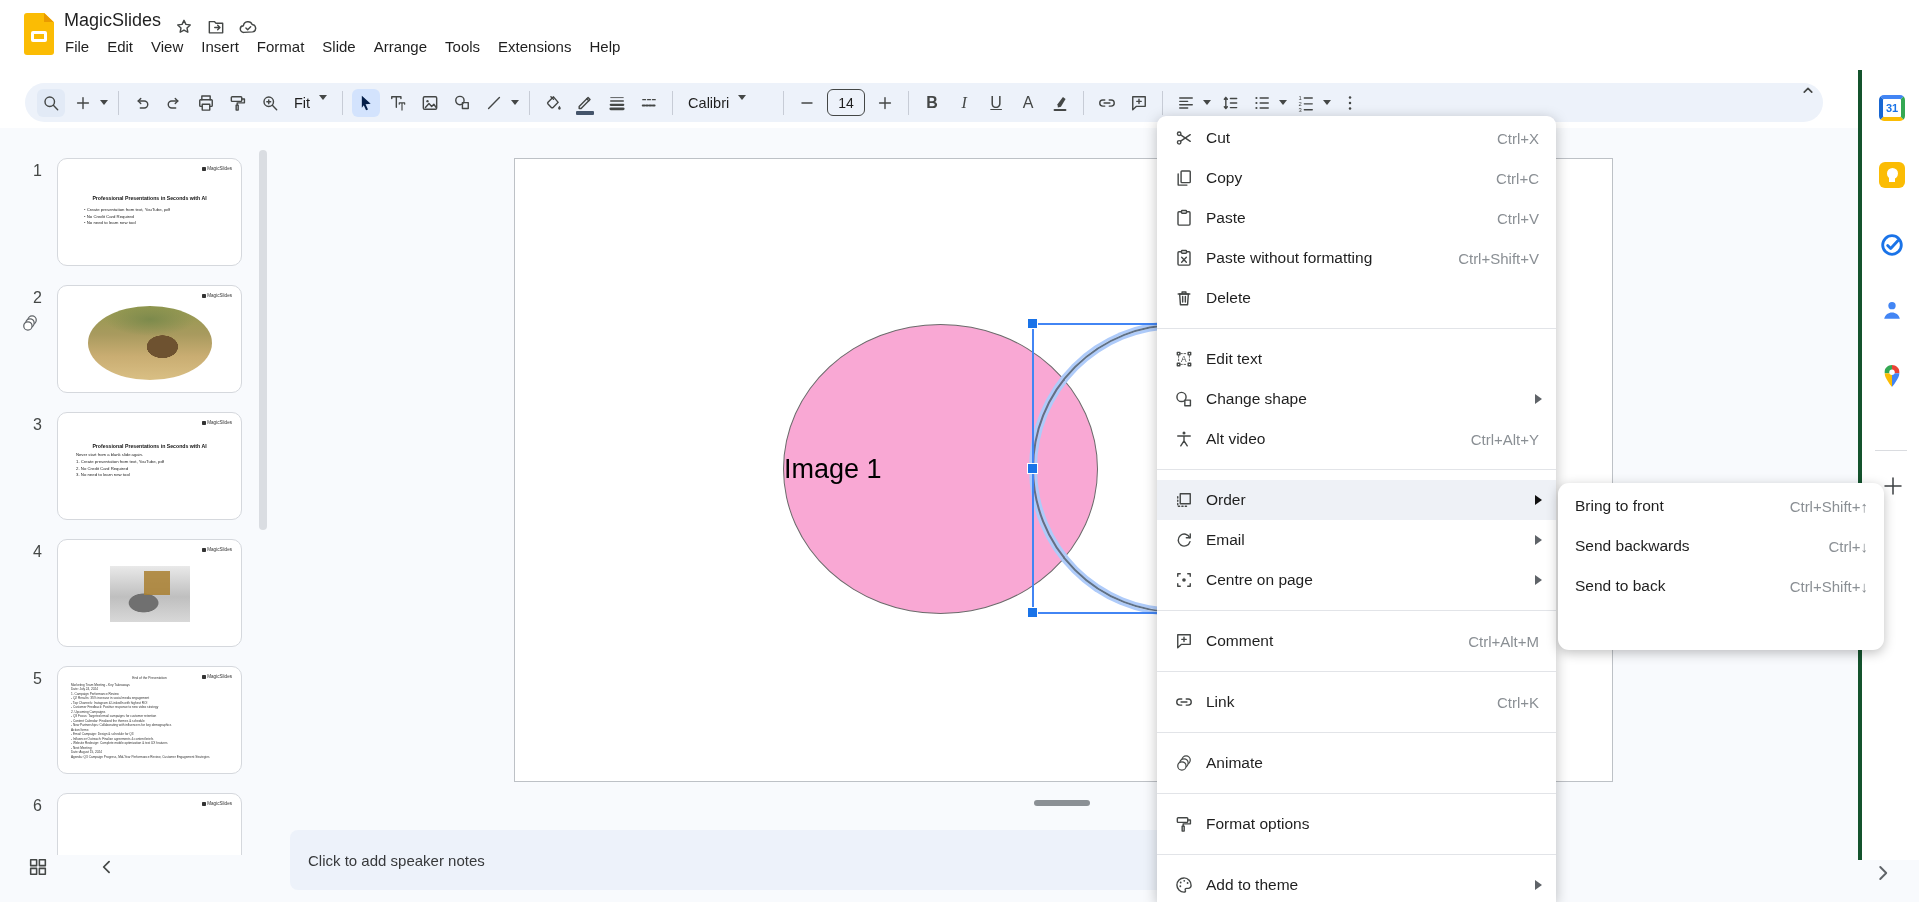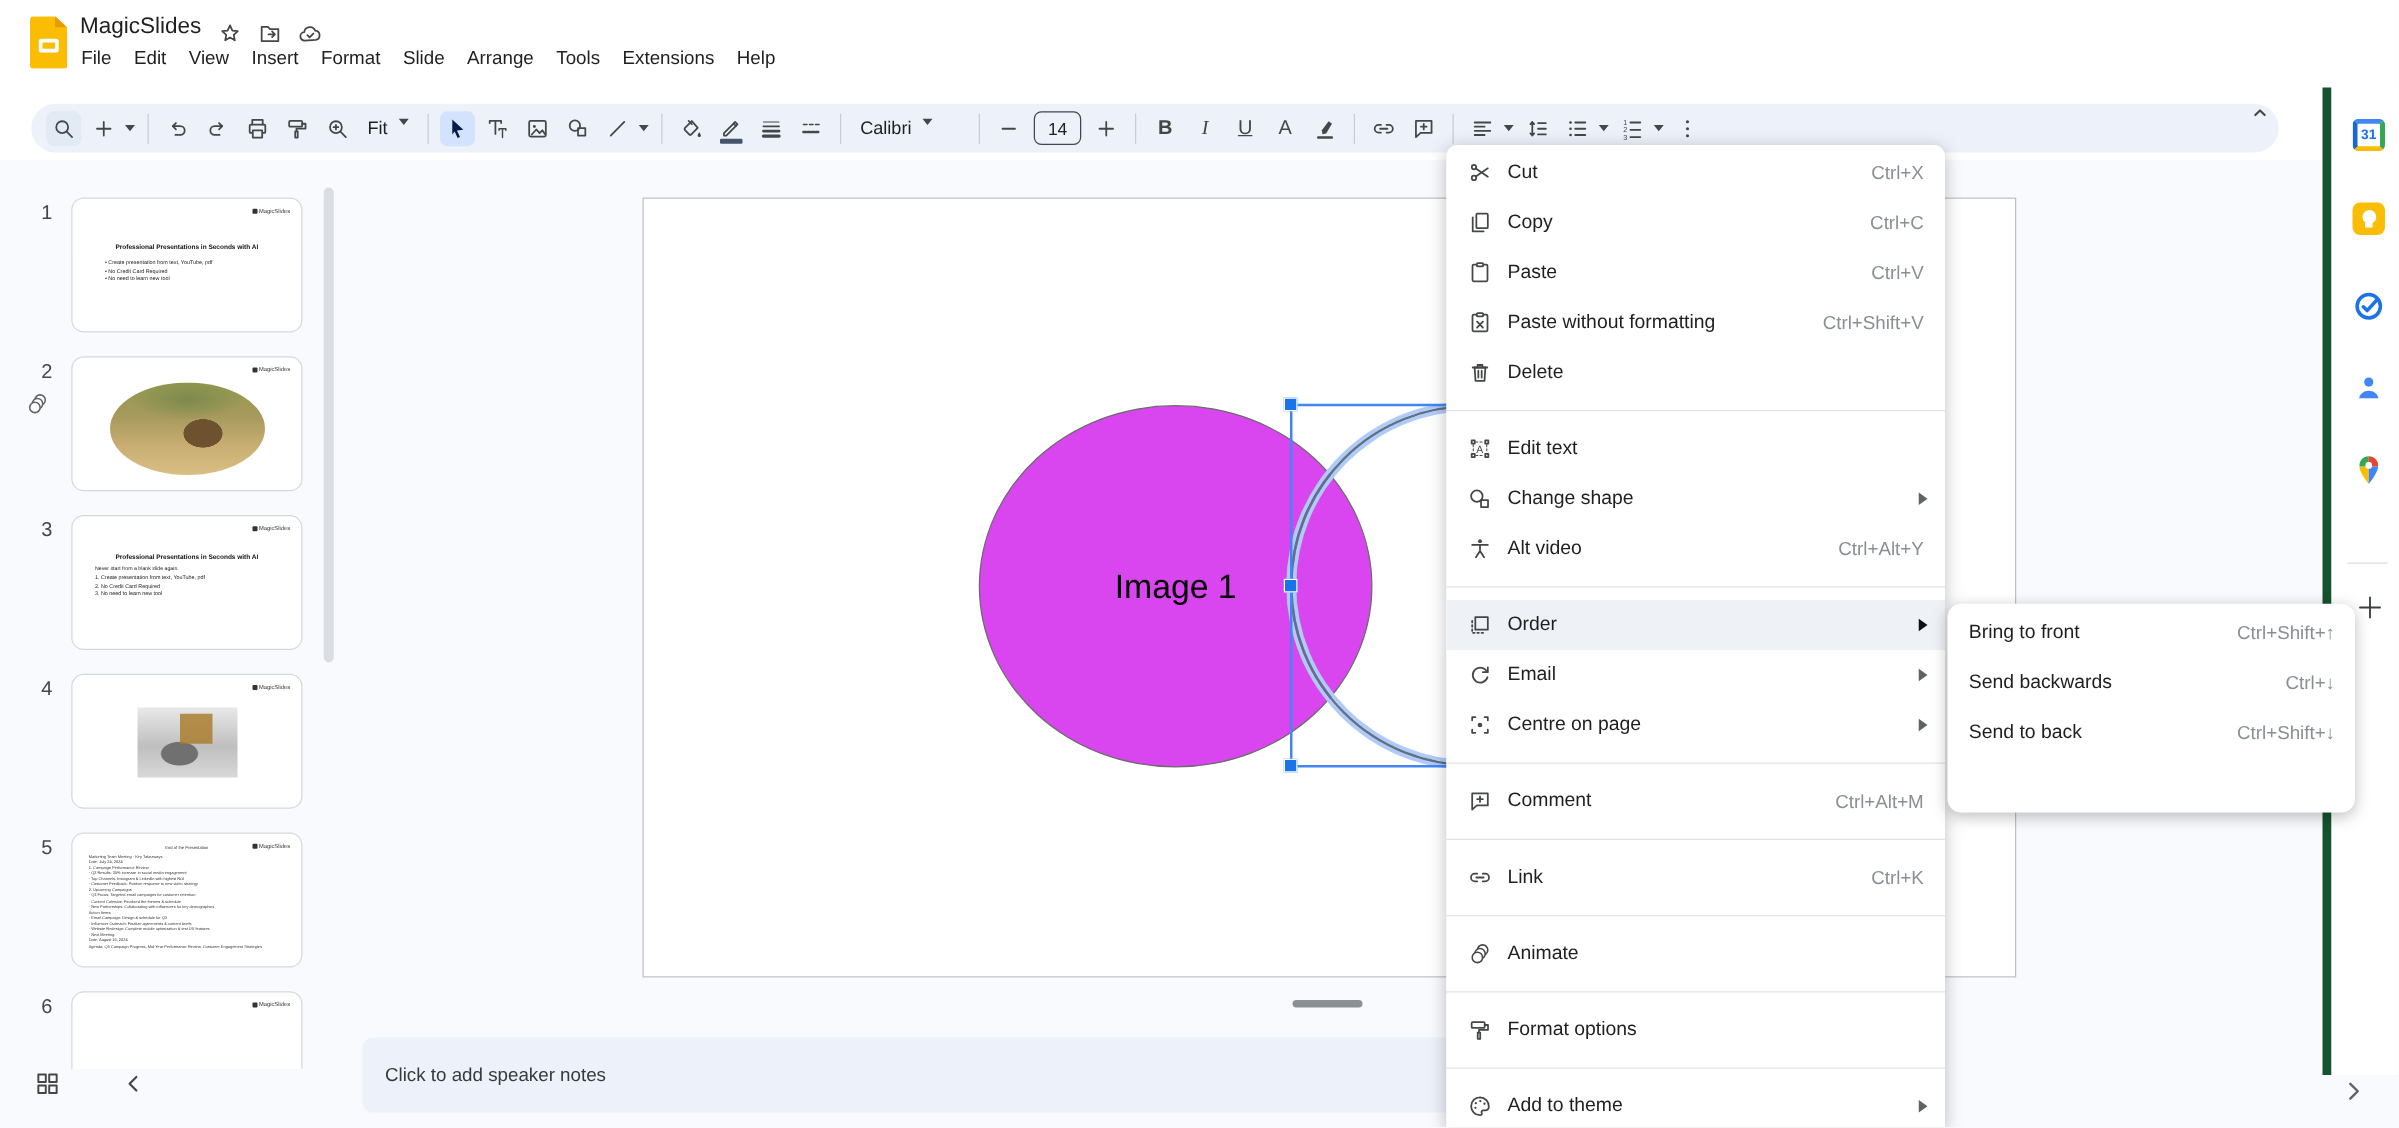--- a/index.html
+++ b/index.html
@@ -72,33 +72,33 @@
   .dense-lines { position:absolute; left:13px; right:7px; top:16px; font-size:3.15px; color:#333; line-height:1.42; }
   #film-scrollbar { position:absolute; left:259px; top:22px; width:8px; height:380px; background:#dadde2; border-radius:4px; }
   #film-controls { position:absolute; left:0; top:726px; width:280px; height:48px; }
   #grid-view-btn { position:absolute; left:27px; top:2px; width:22px; height:22px; color:#444746; }
   #film-prev-btn { position:absolute; left:97px; top:3px; width:20px; height:20px; color:#444746; }
 
   
   #canvas { position:absolute; left:280px; top:128px; width:1578px; height:774px; background:#f8fafd; }
   #slide-page { position:absolute; left:234px; top:30px; width:1099px; height:624px; background:#fff; border:1px solid #bdc1c6; }
   #shape-ellipse { position:absolute; left:503px; top:196px; width:315px; height:290px; border-radius:50%;
-                   background:#d946ef; border:1px solid #6b6b6b; display:flex; align-items:center; justify-content:center; z-index:1; }
+                   background:#f9a8d4; border:1px solid #6b6b6b; display:flex; align-items:center; justify-content:flex-start; z-index:1; }
   #shape-ellipse .label { font-size:27px; color:#000; }
   #shape-circle { position:absolute; left:752px; top:196px; width:289px; height:289px; border-radius:50%;
                   border:2px solid #5f7187; box-shadow:0 0 0 3px #aecbfa, inset 0 0 0 3px #aecbfa; z-index:2; }
   .sel-line { position:absolute; background:#4285f4; z-index:3; }
   .sel-handle { position:absolute; width:11px; height:11px; background:#1a73e8; border:1px solid #fff; z-index:4; }
   #h-scrollbar { position:absolute; left:754px; top:672px; width:56px; height:6px; background:#8b9095; border-radius:3px; }
   #notes-box { position:absolute; left:10px; top:702px; width:1225px; height:60px; background:#edf2fa; border-radius:8px;
                display:flex; align-items:center; }
   #notes-box .placeholder { font-size:15px; color:#37393b; margin-left:18px; }
 
   
-  #side-panel { position:absolute; left:1858px; top:70px; width:61px; height:790px; background:#fff; border-left:7px solid #14532d; z-index:6; }
+  #side-panel { position:absolute; left:1858px; top:70px; width:61px; height:790px; background:#fff; border-left:4px solid #14532d; z-index:6; }
   .sp-icon { position:absolute; left:17px; width:26px; height:26px; }
   #sp-divider { position:absolute; left:13px; top:380px; width:32px; height:1px; background:#dadce0; }
   #sp-plus { position:absolute; left:19px; top:404px; width:24px; height:24px; color:#3c4043; }
   #panel-expand-btn { position:absolute; left:1872px; top:862px; width:22px; height:22px; color:#5f6368; z-index:7; }
 
   
   .gcal { width:26px; height:26px; background:#fff; border-radius:5px; border:4px solid;
           border-color:#4285f4 #34a853 #fbbc04 #1967d2; display:flex; align-items:center; justify-content:center;
           font-size:11px; font-weight:bold; color:#1a73e8; }
   .gkeep { width:26px; height:26px; background:#fbbc04; border-radius:6px; position:relative; }

